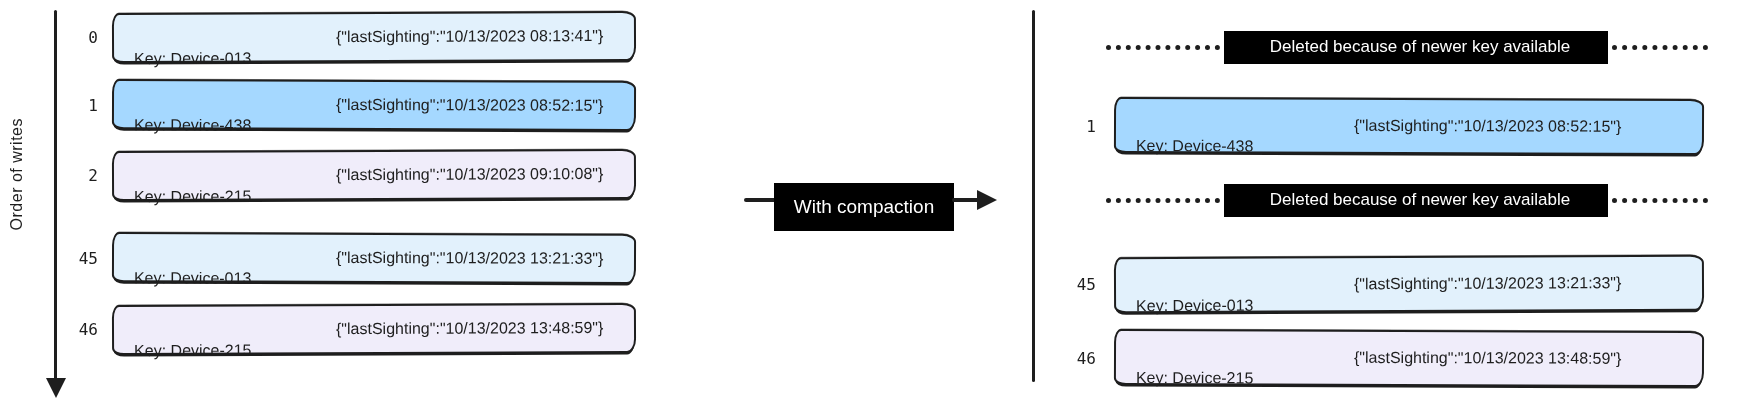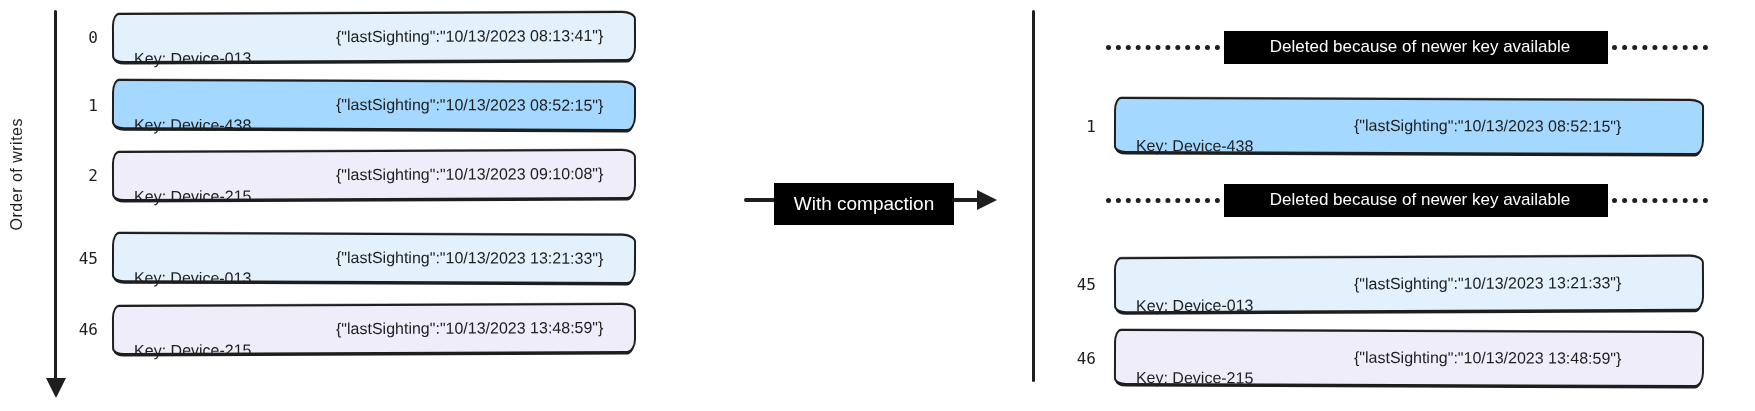--- a/index.html
+++ b/index.html
@@ -120,21 +120,21 @@
     white-space: nowrap;
   }
 
   
   #compaction-tail {
     position: absolute; left: 744px; top: 198px;
     width: 32px; height: 3.5px; background: var(--ink); border-radius: 2px;
   }
   #compaction-label {
     position: absolute; left: 774px; top: 183px;
-    width: 180px; height: 42px;
+    width: 180px; height: 48px;
     background: var(--deleted-bg);
     color: var(--deleted-text);
     font-size: 19px;
     display: flex; align-items: center; justify-content: center;
     white-space: nowrap;
   }
   #compaction-head-line {
     position: absolute; left: 952px; top: 198px;
     width: 28px; height: 3.5px; background: var(--ink); border-radius: 2px;
   }

